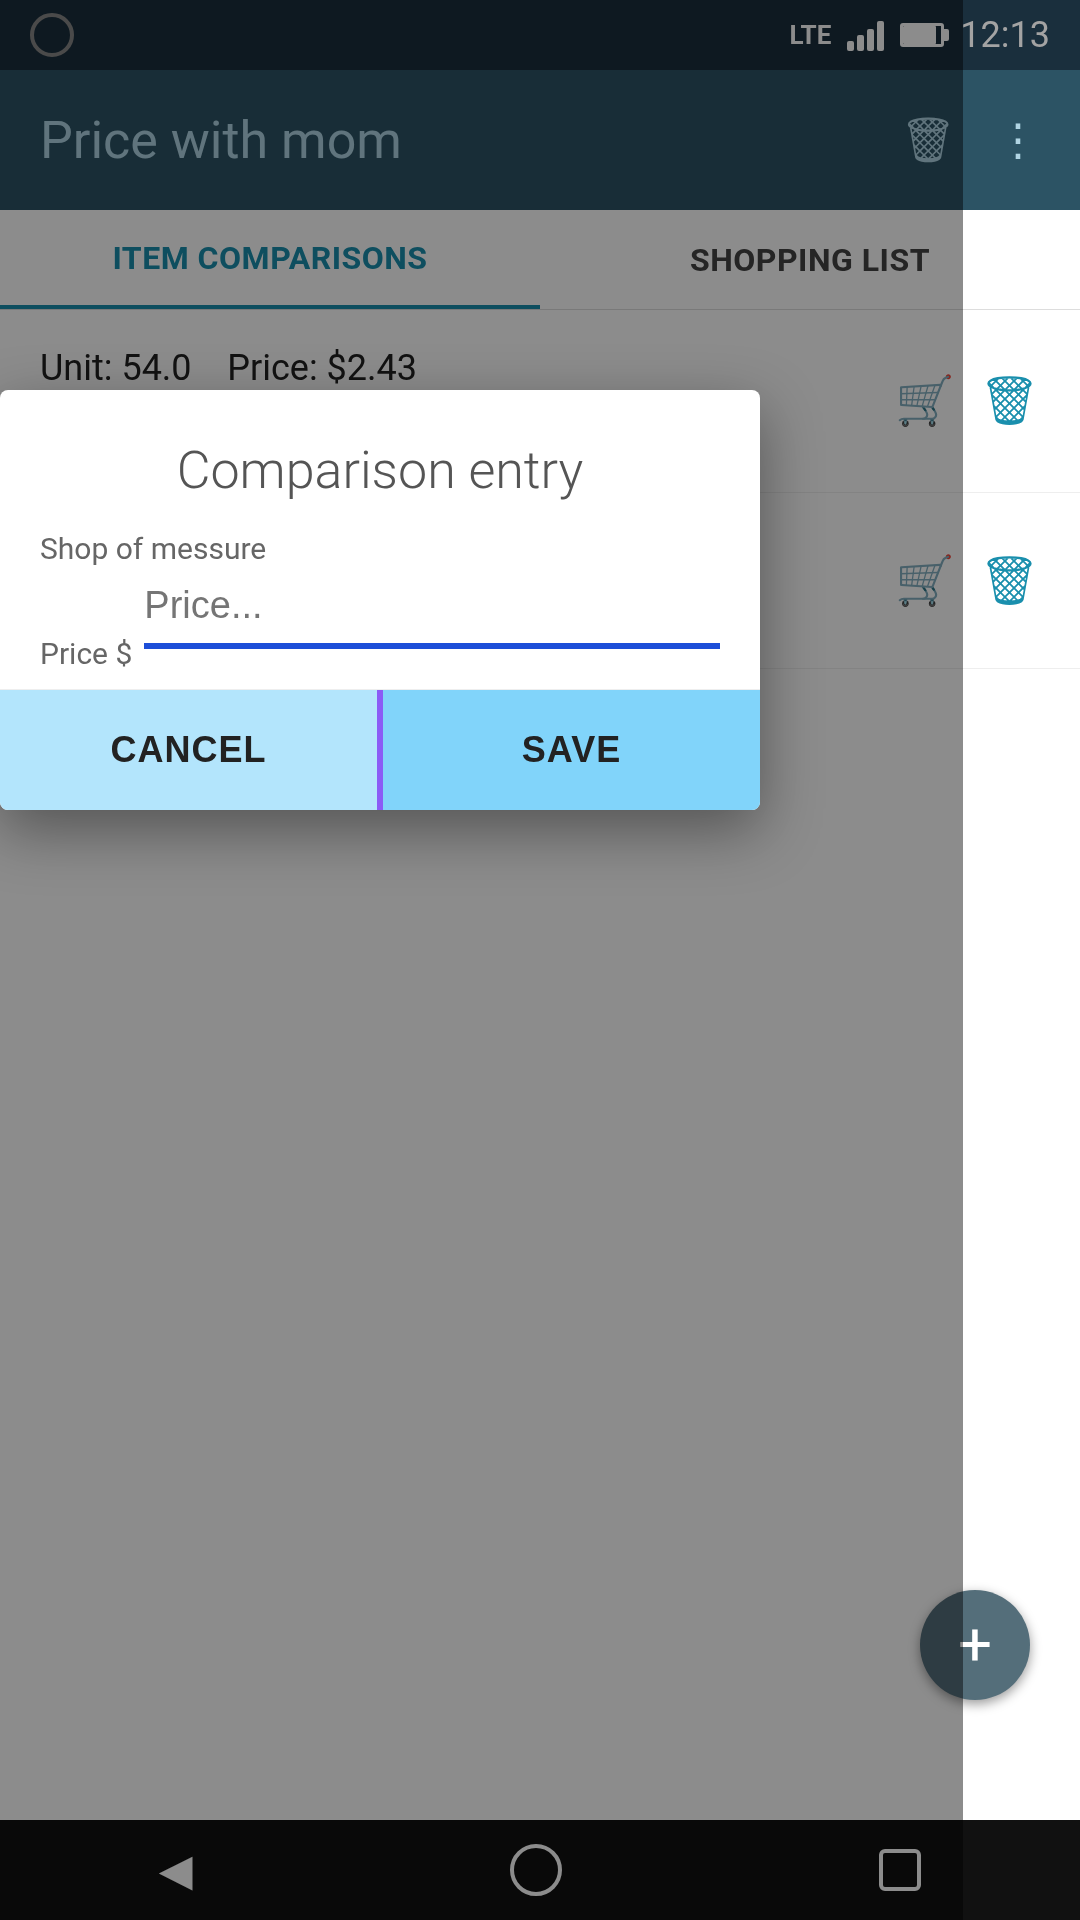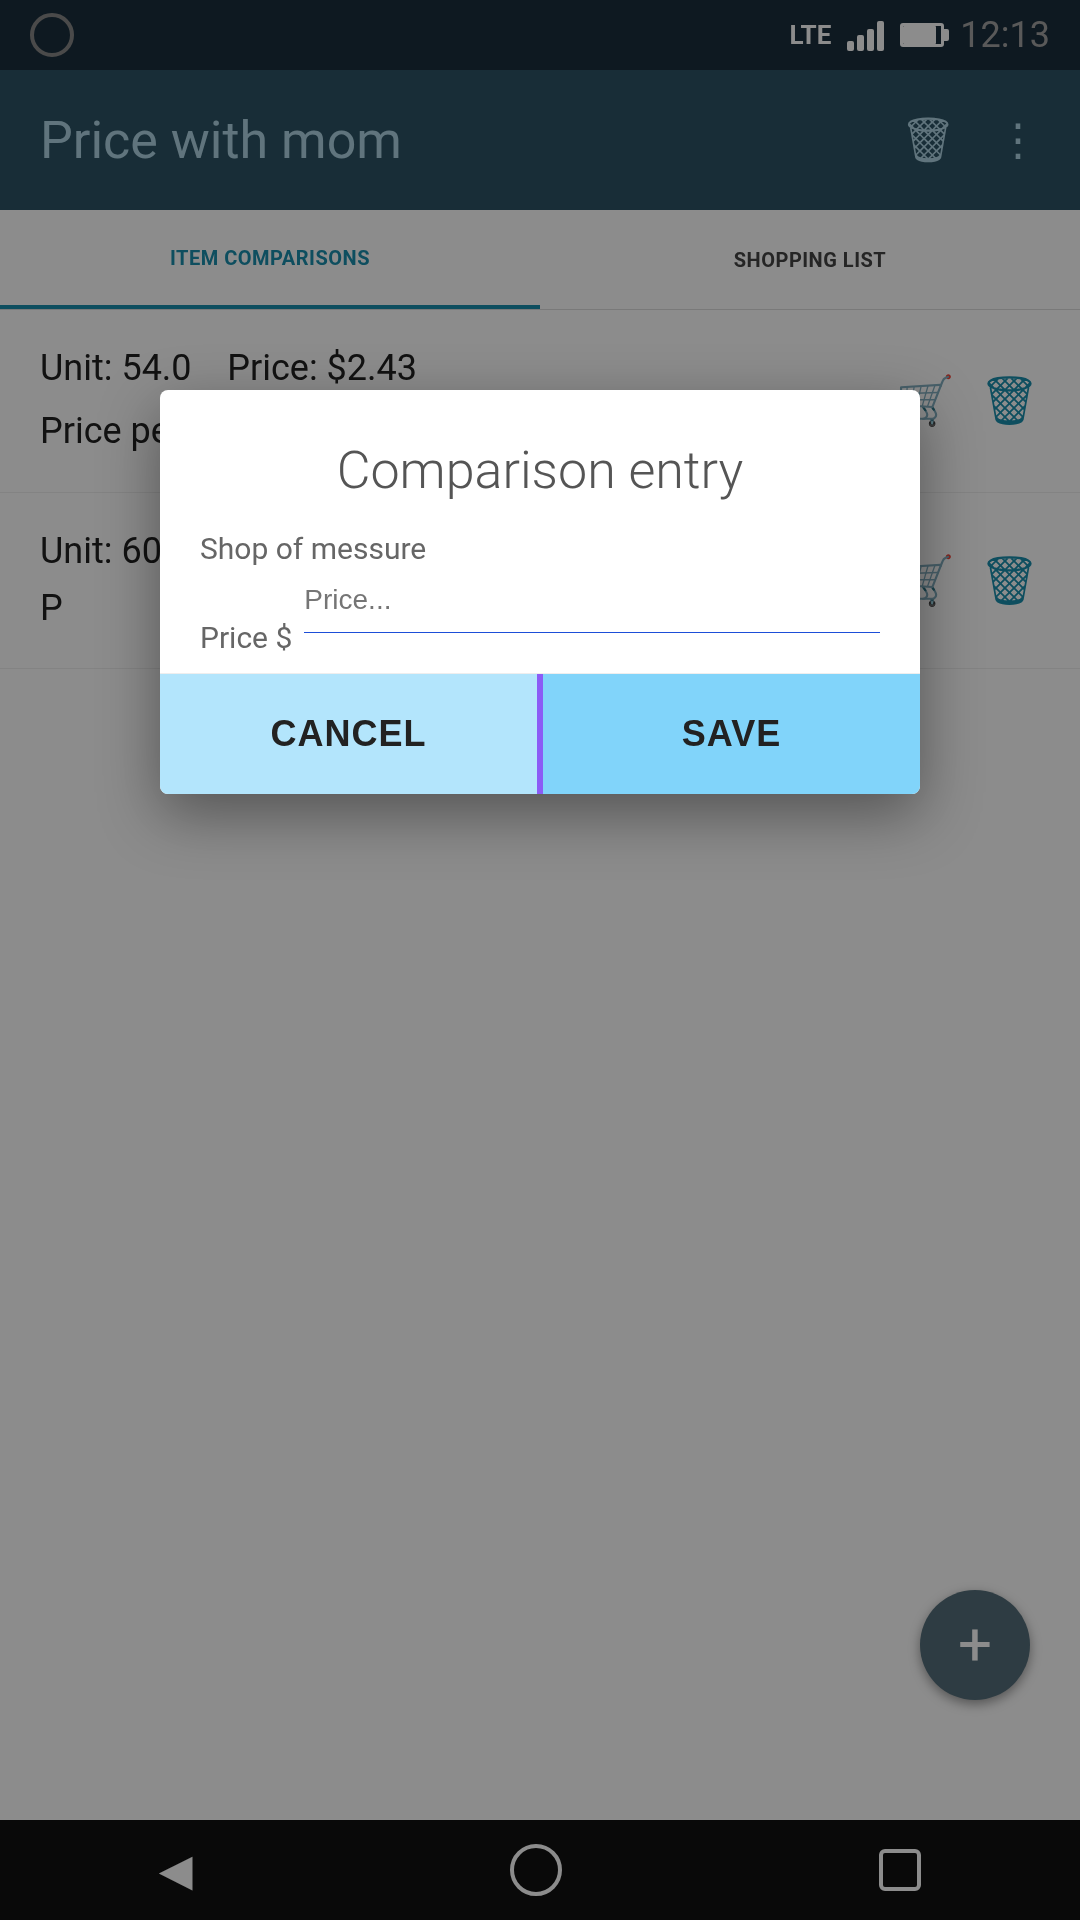--- a/index.html
+++ b/index.html
@@ -124,21 +124,21 @@
       background: #fff;
       display: flex;
       align-items: stretch;
       border-bottom: 1px solid #ddd;
     }
     .tab {
       flex: 1;
       display: flex;
       align-items: center;
       justify-content: center;
-      font-size: 20px;
+      font-size: 32px;
       font-weight: 700;
       cursor: pointer;
       letter-spacing: 0.5px;
     }
     .tab-active {
       color: #1a8fad;
       border-bottom: 4px solid #1a8fad;
     }
     .tab-inactive {
       color: #444;
@@ -177,27 +177,26 @@
     .teal-icon {
       color: #1a8fad;
       font-size: 48px;
     }
 
     
     .overlay {
       position: absolute;
       top: 0;
       left: 0;
-      width: 1080px;
+      width: 963px;
       height: 1920px;
       background: rgba(0, 0, 0, 0.45);
       z-index: 10;
       display: flex;
       align-items: flex-start;
-      justify-content: center;
       padding-top: 390px;
     }
 
     
     .dialog {
       width: 760px;
       background: #fff;
       border-radius: 8px;
       overflow: hidden;
       box-shadow: 0 20px 60px rgba(0,0,0,0.4);
@@ -234,24 +233,24 @@
       gap: 12px;
     }
     .field-prefix {
       font-size: 30px;
       color: #666;
       padding-bottom: 18px;
       white-space: nowrap;
     }
     .field-input-inline {
       flex: 1;
-      font-size: 28px;
+      font-size: 38px;
       color: #999;
       border: none;
-      border-bottom: 1px solid #1d4ed8;
+      border-bottom: 6px solid #1d4ed8;
       outline: none;
       padding: 10px 0 16px;
       background: transparent;
       margin-bottom: 40px;
     }
     .dialog-buttons {
       display: flex;
       border-top: 1px solid #eee;
     }
     .dialog-btn {

